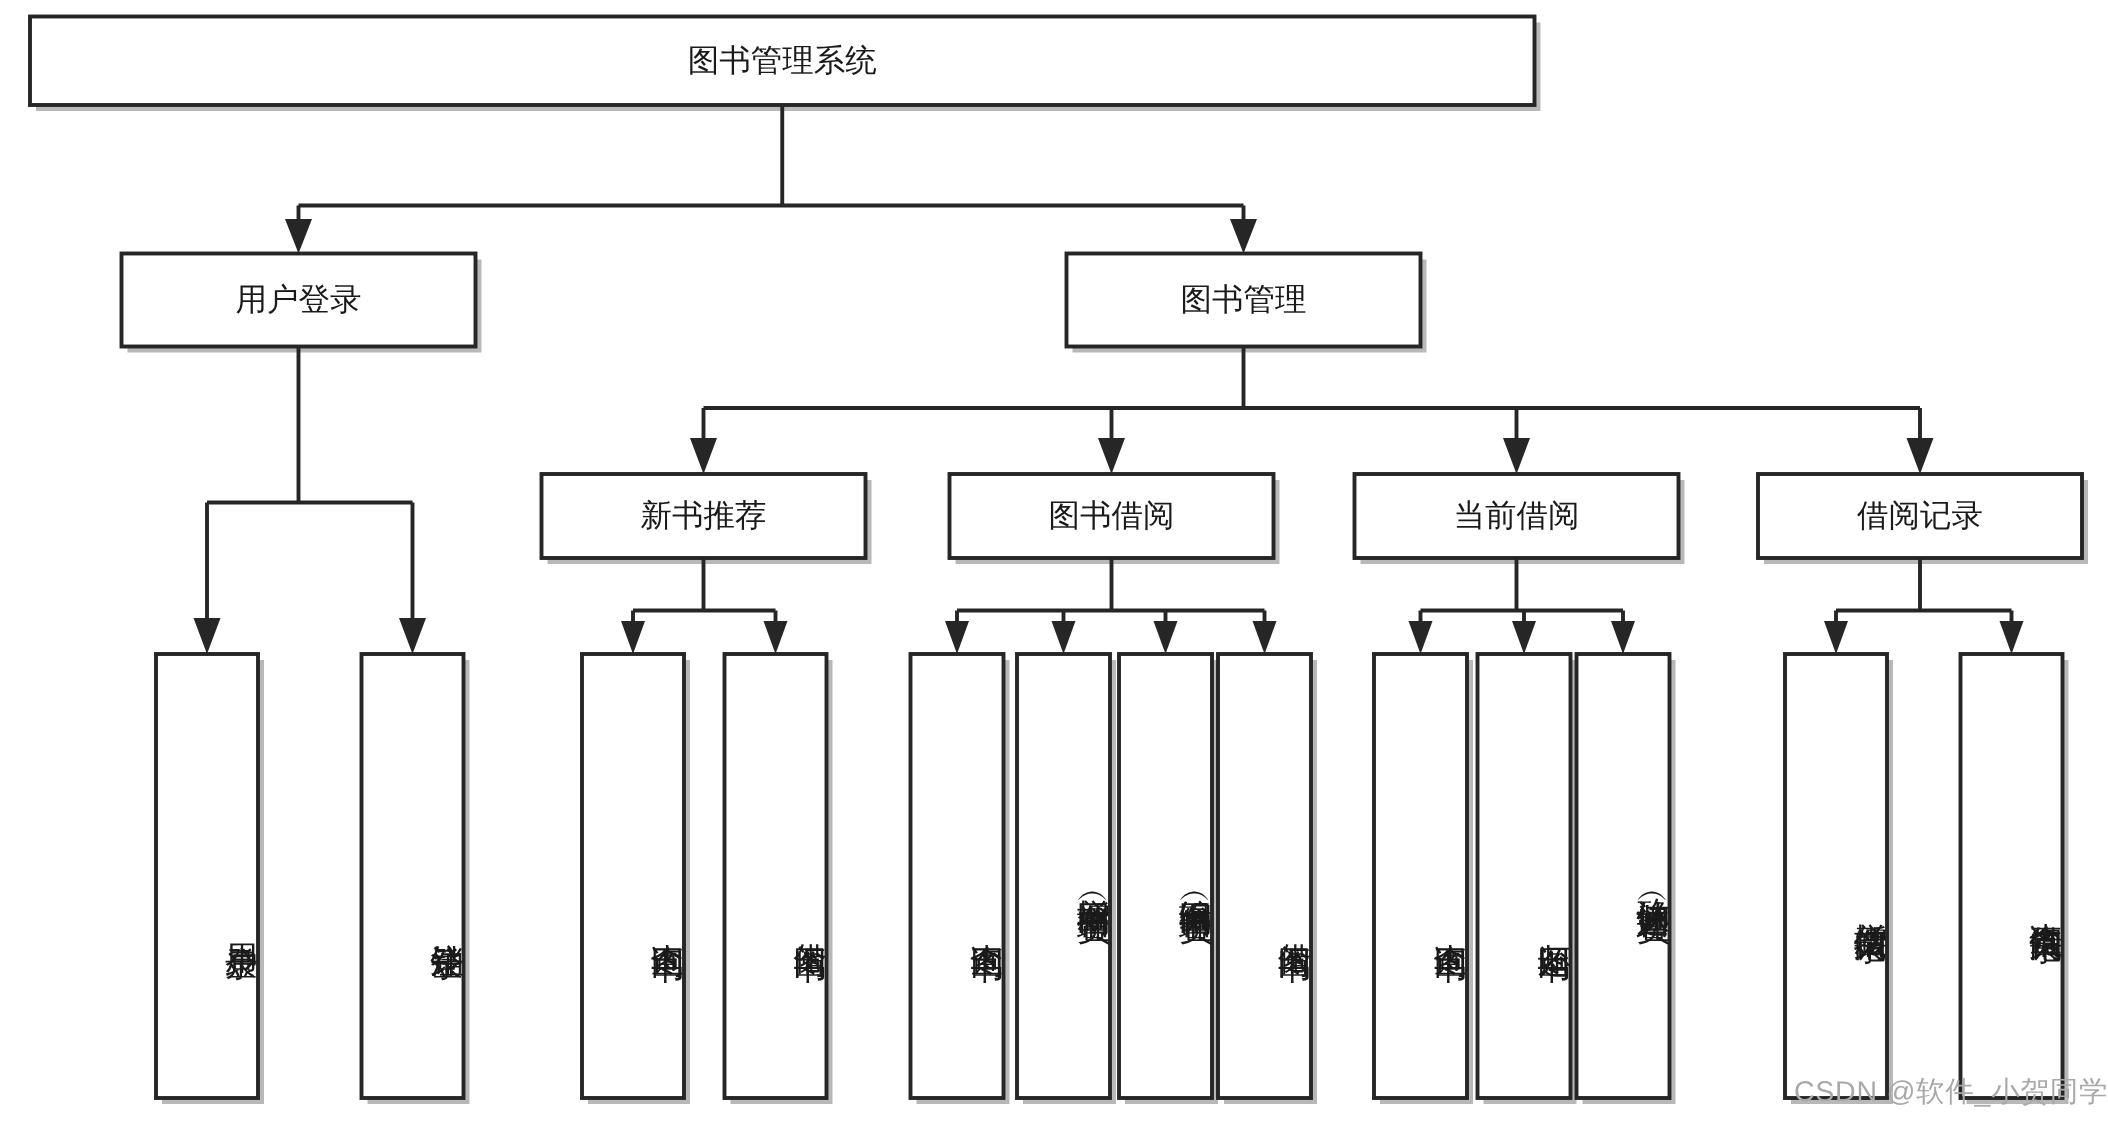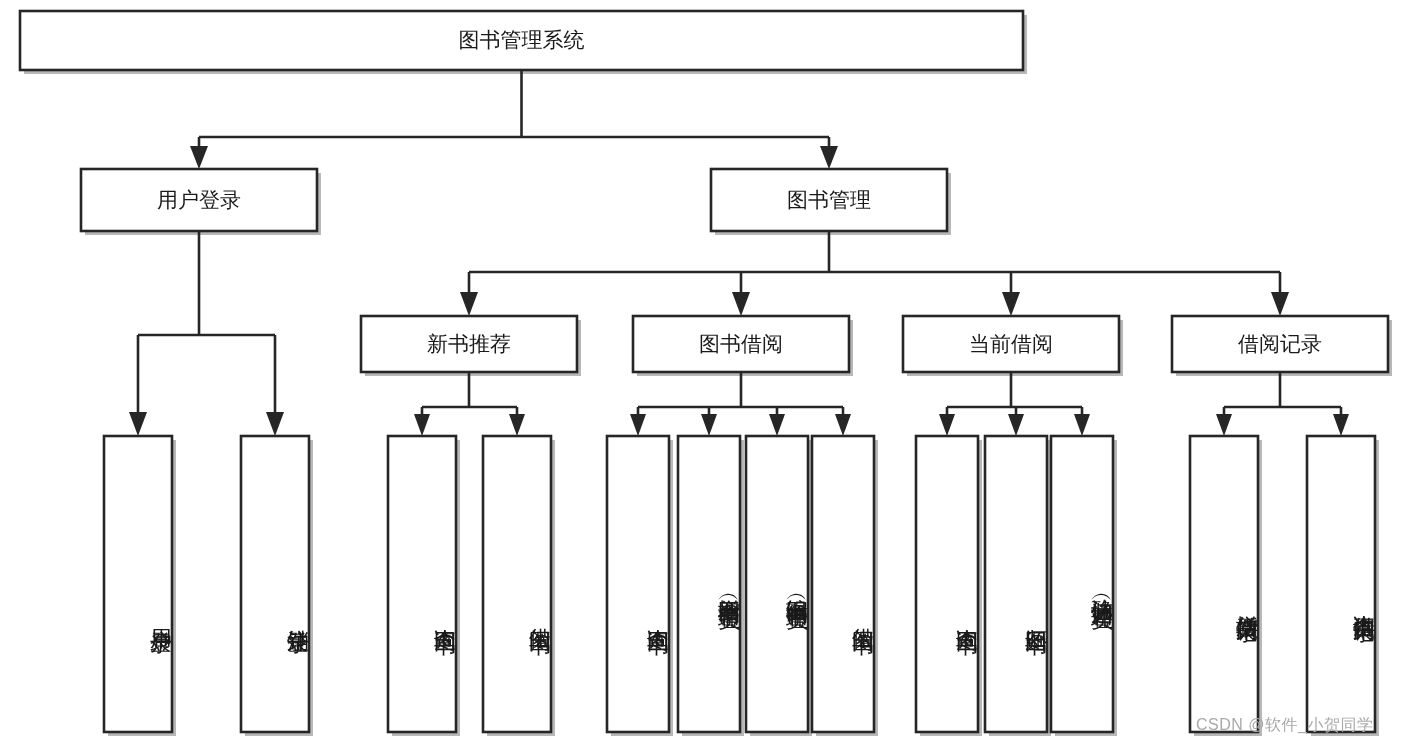--- a/index.html
+++ b/index.html
@@ -66,21 +66,21 @@
     letter-spacing: 1.5px;
     display: flex;
     align-items: flex-start;
     justify-content: center;
     white-space: nowrap;
     pointer-events: none;
   }
   .watermark {
     position: absolute;
     font-family: "Liberation Sans", "DejaVu Sans", sans-serif;
-    font-size: 16px;
+    font-size: 19px;
     color: #a9a9a9;
     white-space: nowrap;
     letter-spacing: 0.5px;
   }
 </style>
 </head>
 <body>
 
 <div id="diagram-root">
 

